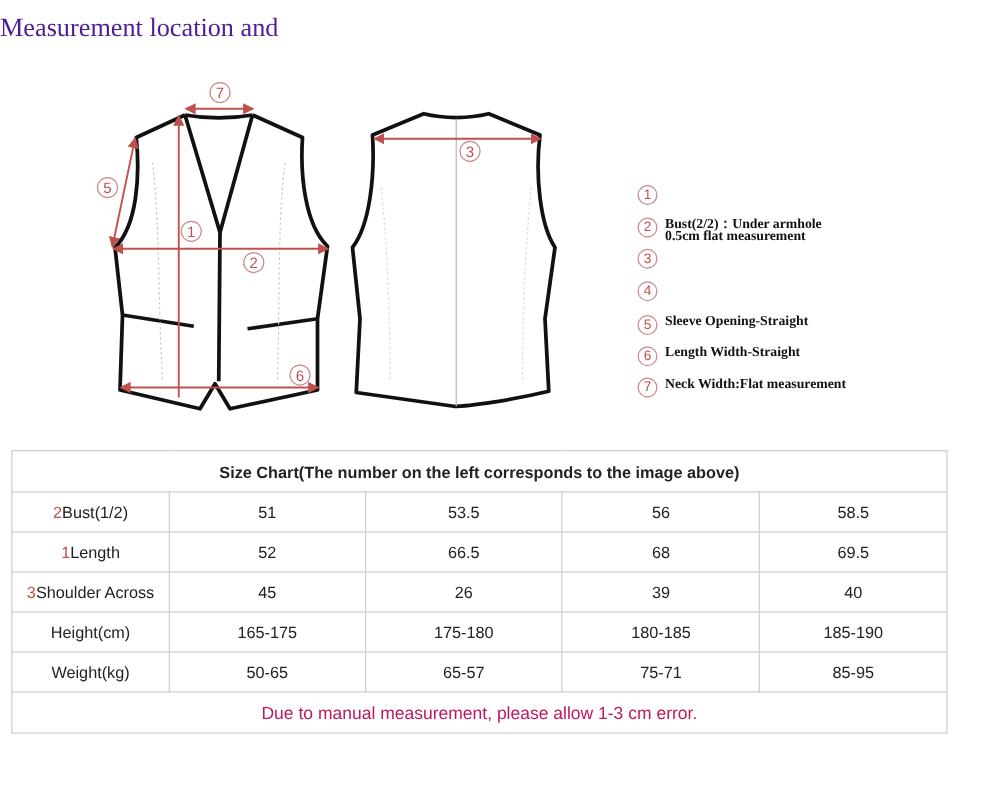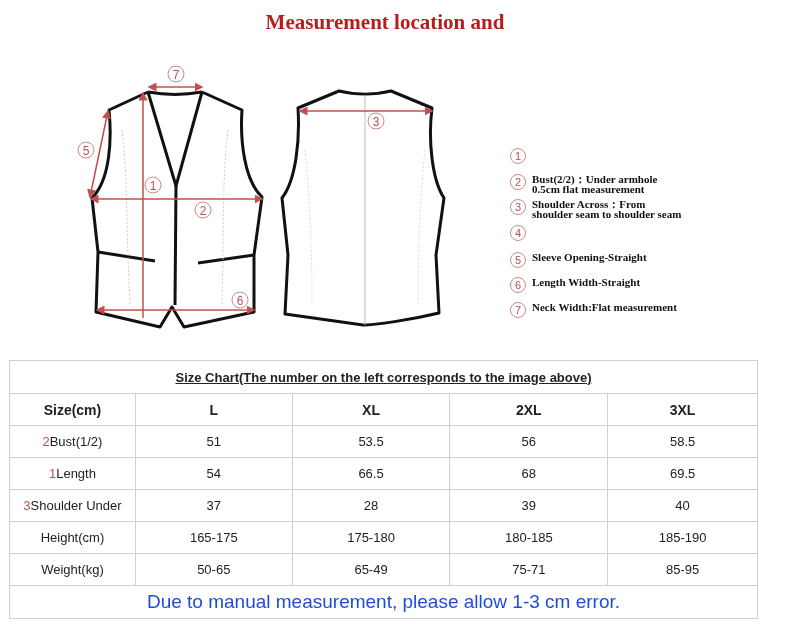--- a/index.html
+++ b/index.html
@@ -1,40 +1,40 @@
 <!DOCTYPE html>
 <html><head>
 <meta charset="utf-8">
 <style>
   html, body { margin: 0; padding: 0; background: #ffffff; }
   body { width: 788px; height: 640px; position: relative; overflow: hidden; font-family: "Liberation Sans", sans-serif; }
   .title {
     position: absolute; left: 0; width: 770px; top: 10px;
-    text-align: center; font-family: "Liberation Serif", serif; font-weight: bold;
-    font-size: 21px; line-height: 24px; color: #b91c1c;
+    font-family: "Liberation Serif", serif; font-weight: normal;
+    font-size: 21px; line-height: 24px; color: #4c1d95;
   }
   .title .line { display: block; white-space: pre; }
   .diagram { position: absolute; left: 0; top: 60px; }
   .legend { position: absolute; left: 508px; top: 144px; width: 230px; }
   .legend-item { position: relative; padding-left: 24px; font-family: "Liberation Serif", serif; font-weight: bold; font-size: 11px; line-height: 10px; color: #111; }
   .legend-item .num {
     position: absolute; left: 2px; top: 0px; width: 14px; height: 14px; border-radius: 50%;
     border: 1px solid #c98a8a; color: #c0504d; font-family: "Liberation Sans", sans-serif;
     font-size: 11px; line-height: 14px; text-align: center; font-weight: normal; background: #fff;
   }
   .legend-item .txt { display: block; white-space: pre-line; }
   table.size {
     position: absolute; left: 9px; top: 360px; width: 749px; border-collapse: collapse;
     font-family: "Liberation Sans", sans-serif; font-size: 13px; color: #222;
   }
   table.size td { border: 1px solid #d0d0d0; text-align: center; height: 31px; padding: 0; }
-  table.size .caption-cell { font-weight: bold; height: 32px; text-decoration: underline; }
+  table.size .caption-cell { font-weight: bold; height: 32px; }
   table.size .hdr td { font-weight: bold; font-size: 14px; }
   table.size .pfx { color: #c0504d; }
-  table.size .note { color: #1d4ed8; font-size: 19px; height: 32px; }
+  table.size .note { color: #be185d; font-size: 14px; height: 32px; }
 </style>
 </head>
 <body>
 
 <div class="title">
   <span class="line">Measurement location and</span>
 </div>
 
 <svg class="diagram" width="500" height="280" viewBox="0 60 500 280">
   <defs>
@@ -92,22 +92,20 @@
   <div class="legend-item" style="position:absolute;top:4px;">
     <span class="num">1</span>
   </div>
   <div class="legend-item" style="position:absolute;top:30px;">
     <span class="num">2</span>
     <span class="txt">Bust(2/2)：Under armhole
 0.5cm flat measurement</span>
   </div>
   <div class="legend-item" style="position:absolute;top:55px;">
     <span class="num">3</span>
-    <span class="txt">Shoulder Across：From
-shoulder seam to shoulder seam</span>
   </div>
   <div class="legend-item" style="position:absolute;top:81px;">
     <span class="num">4</span>
   </div>
   <div class="legend-item" style="position:absolute;top:108px;">
     <span class="num">5</span>
     <span class="txt">Sleeve Opening-Straight</span>
   </div>
   <div class="legend-item" style="position:absolute;top:133px;">
     <span class="num">6</span>
@@ -124,59 +122,52 @@
     <col style="width:126px">
       <col style="width:157px">
       <col style="width:158px">
       <col style="width:158px">
       <col style="width:150px">
   </colgroup>
   <tbody>
       <tr>
     <td colspan="5" class="caption-cell">Size Chart(The number on the left corresponds to the image above)</td>
   </tr>
-  <tr class="hdr">
-    <td>Size(cm)</td>
-    <td>L</td>
-    <td>XL</td>
-    <td>2XL</td>
-    <td>3XL</td>
-  </tr>
   <tr>
     <td><span class="pfx">2</span><span>Bust(1/2)</span></td>
     <td>51</td>
     <td>53.5</td>
     <td>56</td>
     <td>58.5</td>
   </tr>
   <tr>
     <td><span class="pfx">1</span><span>Length</span></td>
-    <td>54</td>
+    <td>52</td>
     <td>66.5</td>
     <td>68</td>
     <td>69.5</td>
   </tr>
   <tr>
-    <td><span class="pfx">3</span><span>Shoulder Under</span></td>
-    <td>37</td>
-    <td>28</td>
+    <td><span class="pfx">3</span><span>Shoulder Across</span></td>
+    <td>45</td>
+    <td>26</td>
     <td>39</td>
     <td>40</td>
   </tr>
   <tr>
     <td><span class="pfx"></span><span>Height(cm)</span></td>
     <td>165-175</td>
     <td>175-180</td>
     <td>180-185</td>
     <td>185-190</td>
   </tr>
   <tr>
     <td><span class="pfx"></span><span>Weight(kg)</span></td>
     <td>50-65</td>
-    <td>65-49</td>
+    <td>65-57</td>
     <td>75-71</td>
     <td>85-95</td>
   </tr>
   <tr>
     <td colspan="5" class="note">Due to manual measurement, please allow 1-3 cm error.</td>
   </tr>
 </tbody>
   </table>
 
 </body></html>

